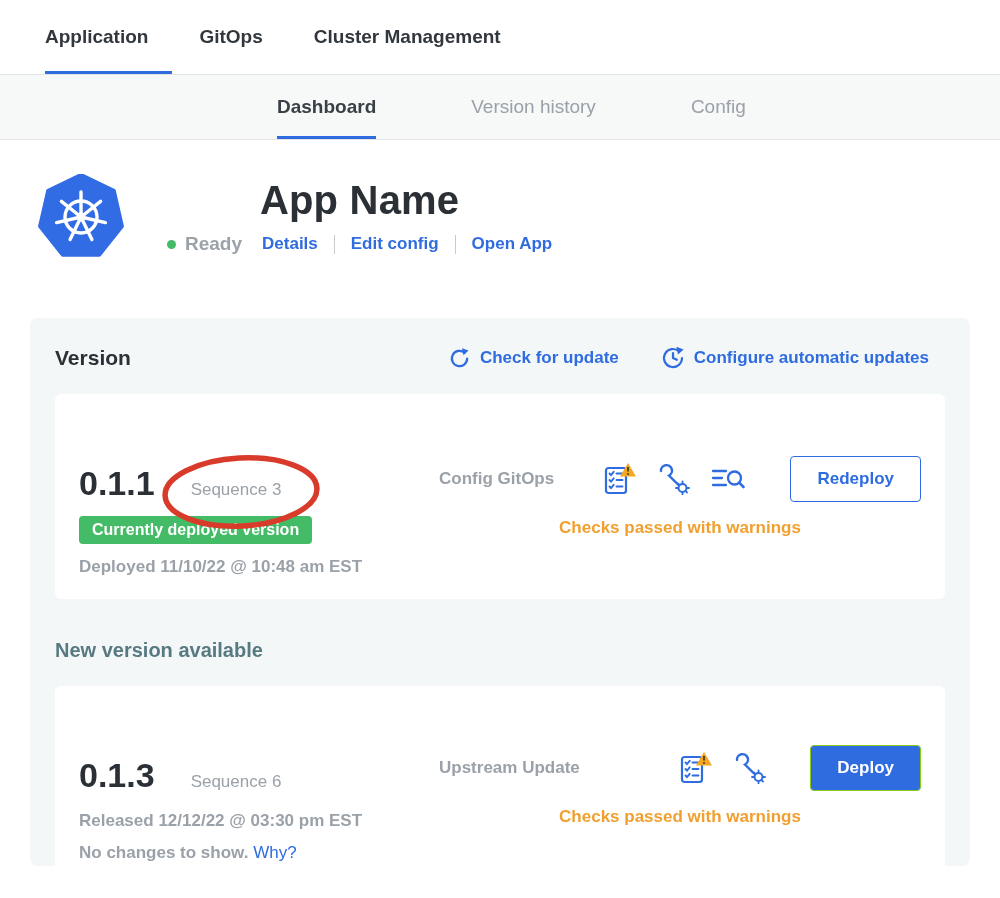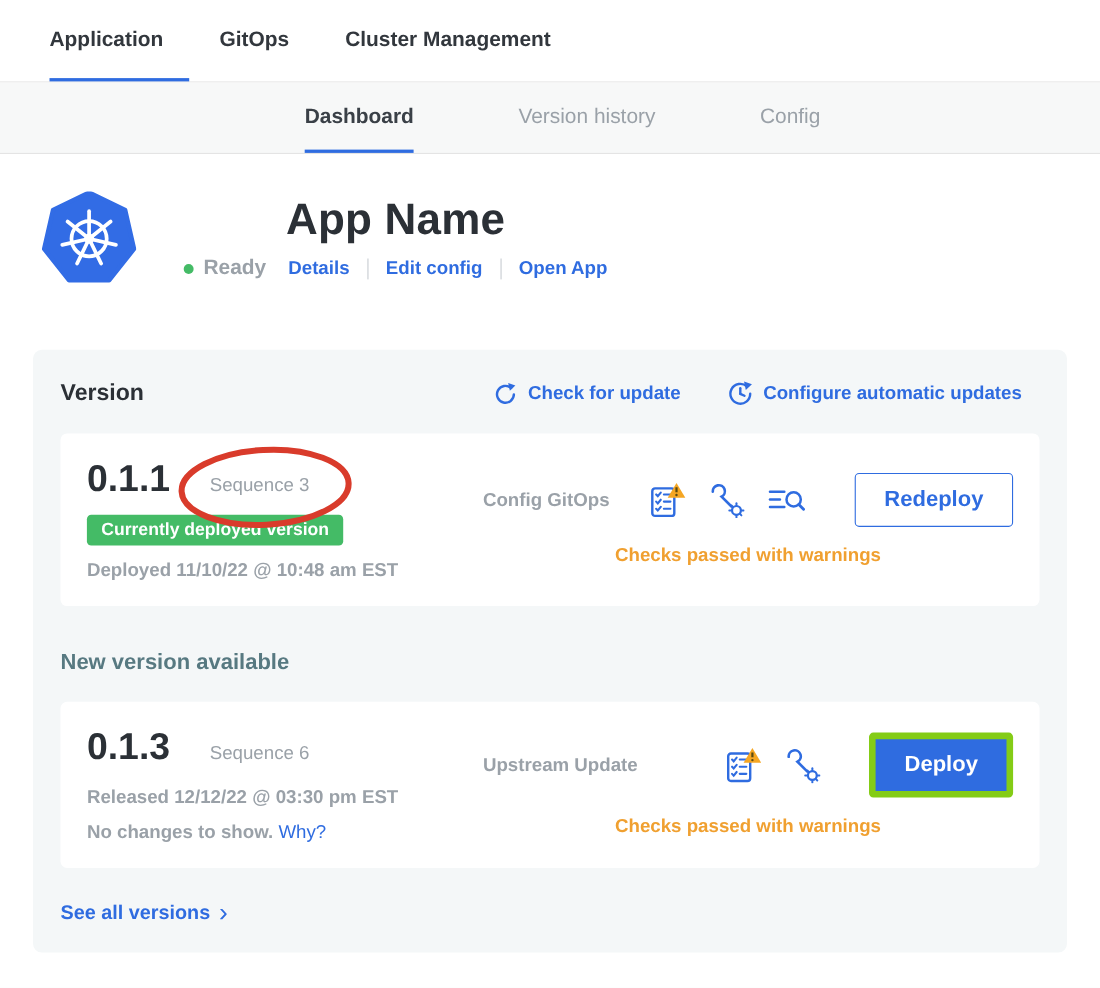--- a/index.html
+++ b/index.html
@@ -83,47 +83,47 @@
   .version-card {
     margin-top:24px;
     background:#ffffff;
     border-radius:6px;
     padding:22px 24px;
     display:flex;
     min-height:150px;
   }
   .card-left { width:360px; flex:0 0 auto; }
   .ver-row { display:flex; align-items:baseline; position:relative; }
-  .ver-number { font-size:34px; font-weight:700; color:#2b3036; }
+  .ver-number { font-size:34px; font-weight:700; color:#2b3036;margin-top:48px; }
   .seq-wrap { position:relative; margin-left:36px; }
   .seq-label { font-size:17px; font-weight:500; color:#9aa1a8; white-space:nowrap; }
   .annotation { position:absolute; left:-32px; top:-28px; pointer-events:none; }
 
   .deployed-badge {
     display:inline-block; margin-top:13px;
     background:#44bb66; color:#ffffff;
     font-size:16px; font-weight:700;
     padding:5px 13px; border-radius:4px;
   }
   .meta-line { margin-top:13px; font-size:17px; font-weight:700; color:#9aa1a8; }
   .meta-line-2 { margin-top:12px; font-size:17px; font-weight:700; color:#9aa1a8; }
   .why-link { color:#2f6ce0; cursor:pointer; font-weight:400; }
 
   .card-right { flex:1; display:flex; flex-direction:column; justify-content:center; gap:16px; }
   .cr-row1 { display:flex; align-items:center; }
   .source-label { font-size:17px; font-weight:700; color:#9aa1a8; white-space:nowrap; }
   .icon-group { display:flex; align-items:center; gap:20px; margin-left:auto; }
   .btn {
     font-family:"Liberation Sans", sans-serif;
-    font-size:20px; font-weight:700;
+    font-size:17px; font-weight:700;
     border-radius:4px; padding:12px 26px;
     cursor:pointer; margin-left:24px; white-space:nowrap;
   }
   .btn-outline { background:#ffffff; color:#2f6ce0; border:1px solid #2f6ce0; }
-  .btn-solid   { background:#2f6ce0; color:#ffffff; border:6px solid #84cc16; }
+  .btn-solid   { background:#2f6ce0; color:#ffffff; border:1px solid #84cc16; }
   .checks-text { text-align:center; font-size:17px; font-weight:700; color:#f0a030; }
 
   .new-version-heading { margin-top:40px; font-size:20px; font-weight:700; color:#577981; }
 
   .see-all {
     margin-top:30px; display:inline-flex; align-items:center; gap:8px;
     font-size:18px; font-weight:700; color:#2f6ce0; cursor:pointer;
   }
   .see-all .chev { font-size:24px; line-height:18px; font-weight:400; }
 

